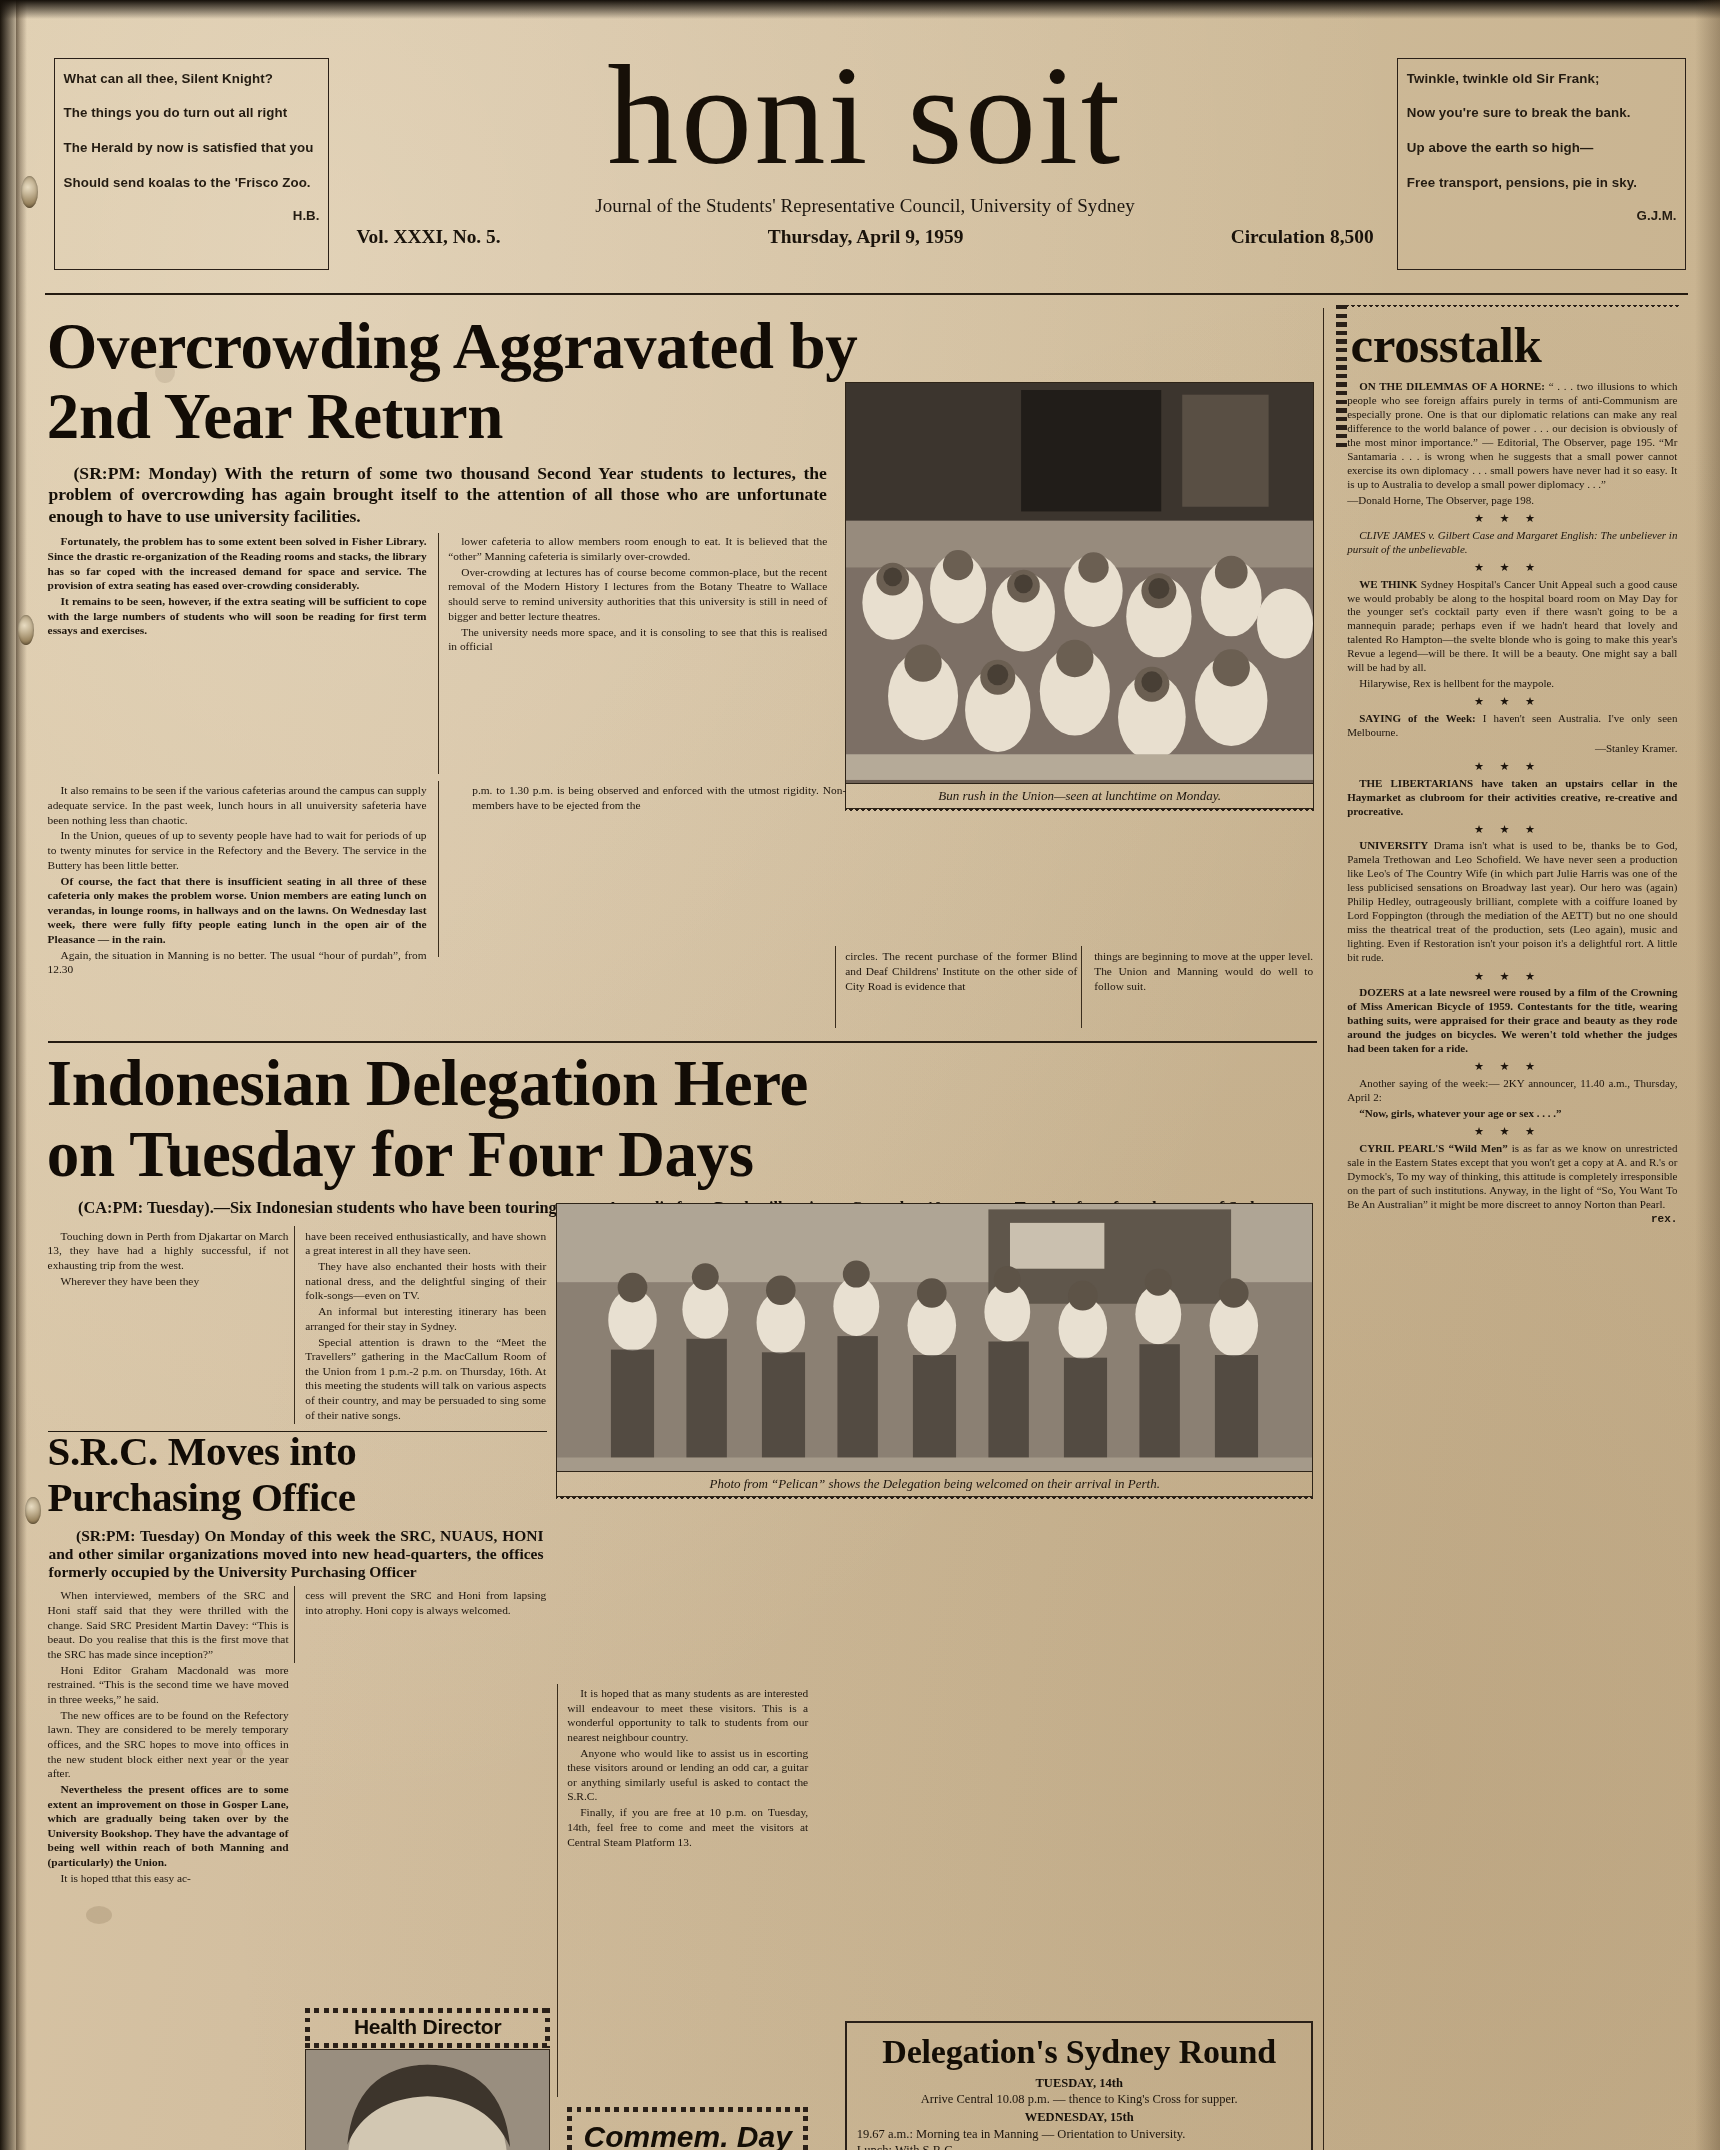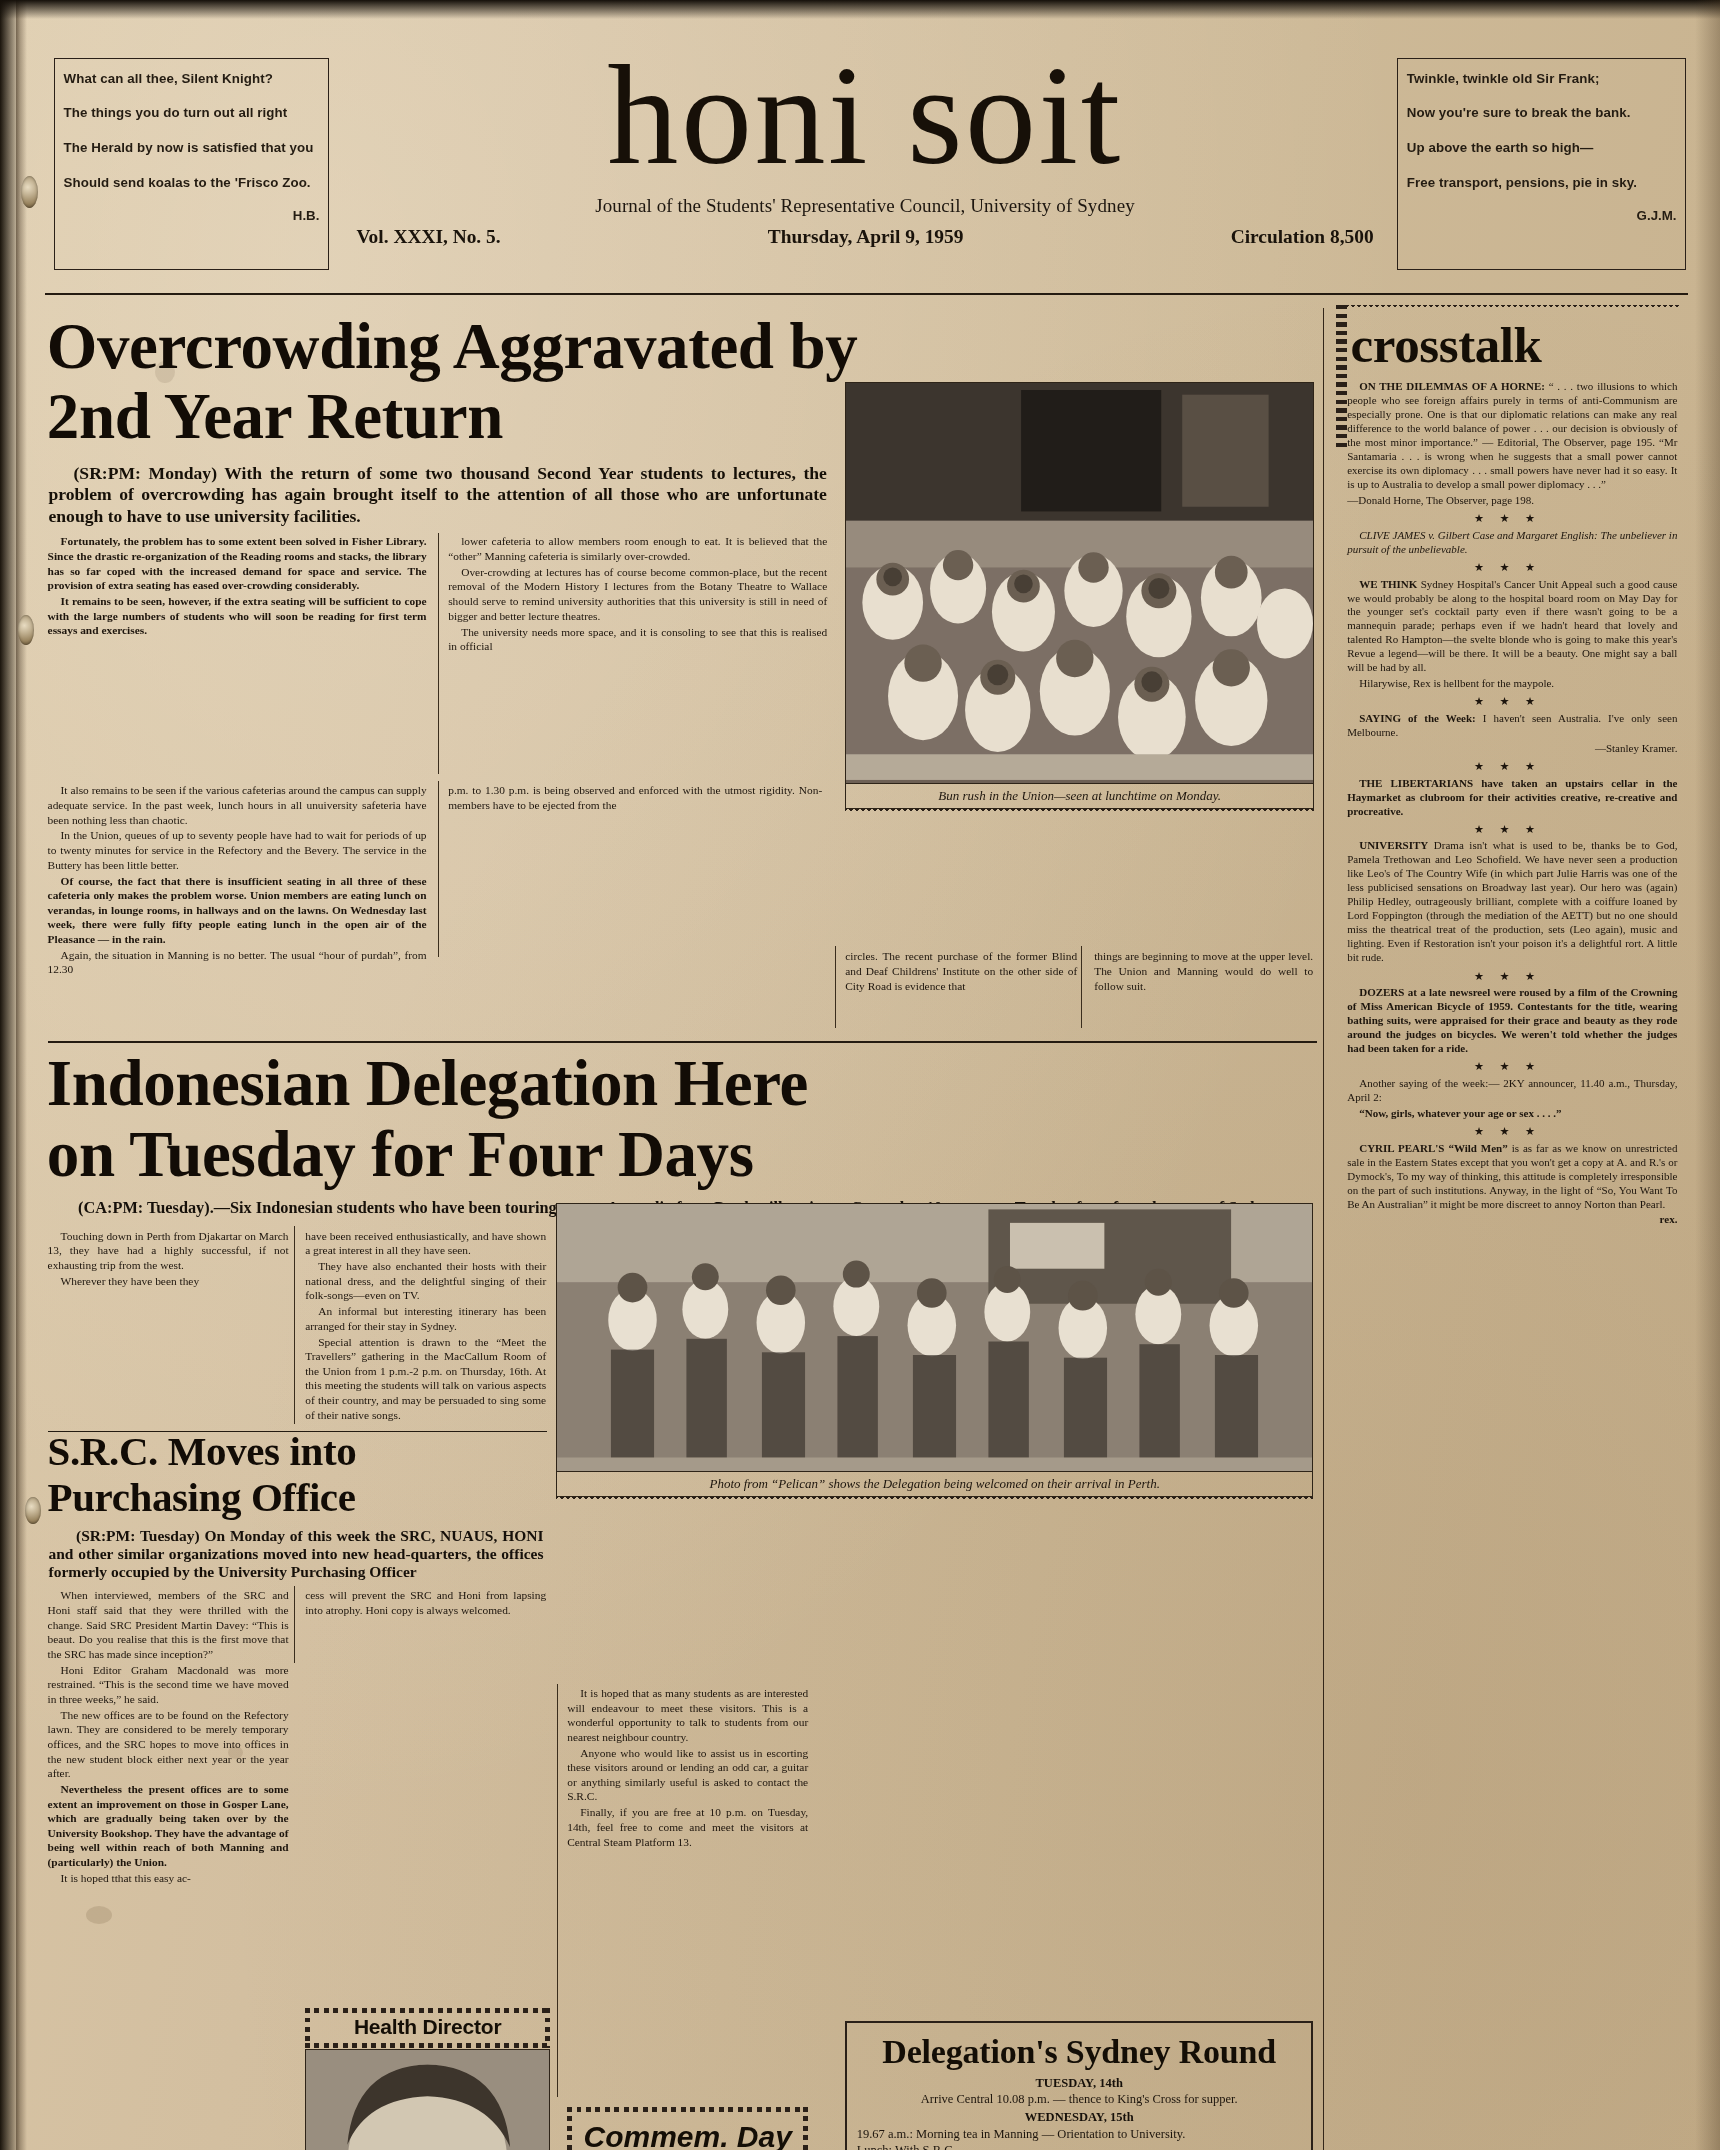--- a/index.html
+++ b/index.html
@@ -101,21 +101,21 @@
   #ct-zig{position:absolute;left:0;top:0;width:11.2px;height:142px;
     background-image:repeating-linear-gradient(180deg,#2a2018 0 4.3px,transparent 4.3px 8.6px);}
   #ct-title{font-family:"Liberation Serif",serif;font-weight:700;font-size:51px;
     color:#140e06;letter-spacing:-0.4px;margin:6.9px 0 0 14.6px;}
   .ct-body{font-size:11px;line-height:1.27;text-align:justify;color:#1d150d;}
   .ct-body p{margin:0 0 1.7px 0;text-indent:12px;}
   .stars{text-align:center;letter-spacing:15.5px;font-size:11.2px;color:#1d150d;
     margin:3.4px 0 3.4px 0;}
   .ital{font-style:italic;}
   .b{font-weight:700;}
-  .ct-sig{text-align:right;font-weight:700;}
+  .ct-sig{text-align:right;font-weight:700;font-family:Liberation Mono, monospace;}
 
   
   .boxzig{border:0;position:relative;padding:6.9px 7.7px;}
   .boxzig::before,.boxzig::after{content:"";position:absolute;left:0;right:0;height:5.2px;
     background-image:repeating-linear-gradient(90deg,#2a2018 0 4.7px,transparent 4.7px 9.5px);}
   .boxzig::before{top:0;}.boxzig::after{bottom:0;}
   .boxzig>.sideL,.boxzig>.sideR{position:absolute;top:0;bottom:0;width:5.2px;
     background-image:repeating-linear-gradient(180deg,#2a2018 0 4.7px,transparent 4.7px 9.5px);}
   .boxzig>.sideL{left:0;}.boxzig>.sideR{right:0;}
   .boxsolid{border:1.7px solid #2a2018;padding:6px 7.7px;box-sizing:border-box;}
@@ -274,21 +274,21 @@
           <div class="vrule" style="left:394px;top:-1.7px;height:241px;"></div>
         </div>
 
         <div style="position:relative;margin-top:8px;height:314px;">
           <div class="col body" style="position:absolute;left:3.4px;width:379px;">
             <p>It also remains to be seen if the various cafeterias around the campus can supply adequate service. In the past week, lunch hours in all unuiversity safeteria have been nothing less than chaotic.</p>
             <p>In the Union, queues of up to seventy people have had to wait for periods of up to twenty minutes for service in the Refectory and the Bevery. The service in the Buttery has been little better.</p>
             <p class="bodyb">Of course, the fact that there is insufficient seating in all three of these cafeteria only makes the problem worse. Union members are eating lunch on verandas, in lounge rooms, in hallways and on the lawns. On Wednesday last week, there were fully fifty people eating lunch in the open air of the Pleasance — in the rain.</p>
             <p>Again, the situation in Manning is no better. The usual “hour of purdah”, from 12.30</p>
           </div>
-          <div class="col body" style="position:absolute;left:404px;width:374px;">
+          <div class="col body" style="position:absolute;left:428px;width:374px;">
             <p style="text-indent:0;">p.m. to 1.30 p.m. is being observed and enforced with the utmost rigidity. Non-members have to be ejected from the</p>
           </div>
           <div class="col body" style="position:absolute;left:801px;top:166px;width:232px;">
             <p style="text-indent:0;">circles. The recent purchase of the former Blind and Deaf Childrens' Institute on the other side of City Road is evidence that</p>
           </div>
           <div class="col body" style="position:absolute;left:1050px;top:166px;width:219px;">
             <p style="text-indent:0;">things are beginning to move at the upper level. The Union and Manning would do well to follow suit.</p>
           </div>
           <div class="vrule" style="left:394px;top:-2.6px;height:176px;"></div>
           <div class="vrule" style="left:791px;top:163px;height:82px;"></div>

